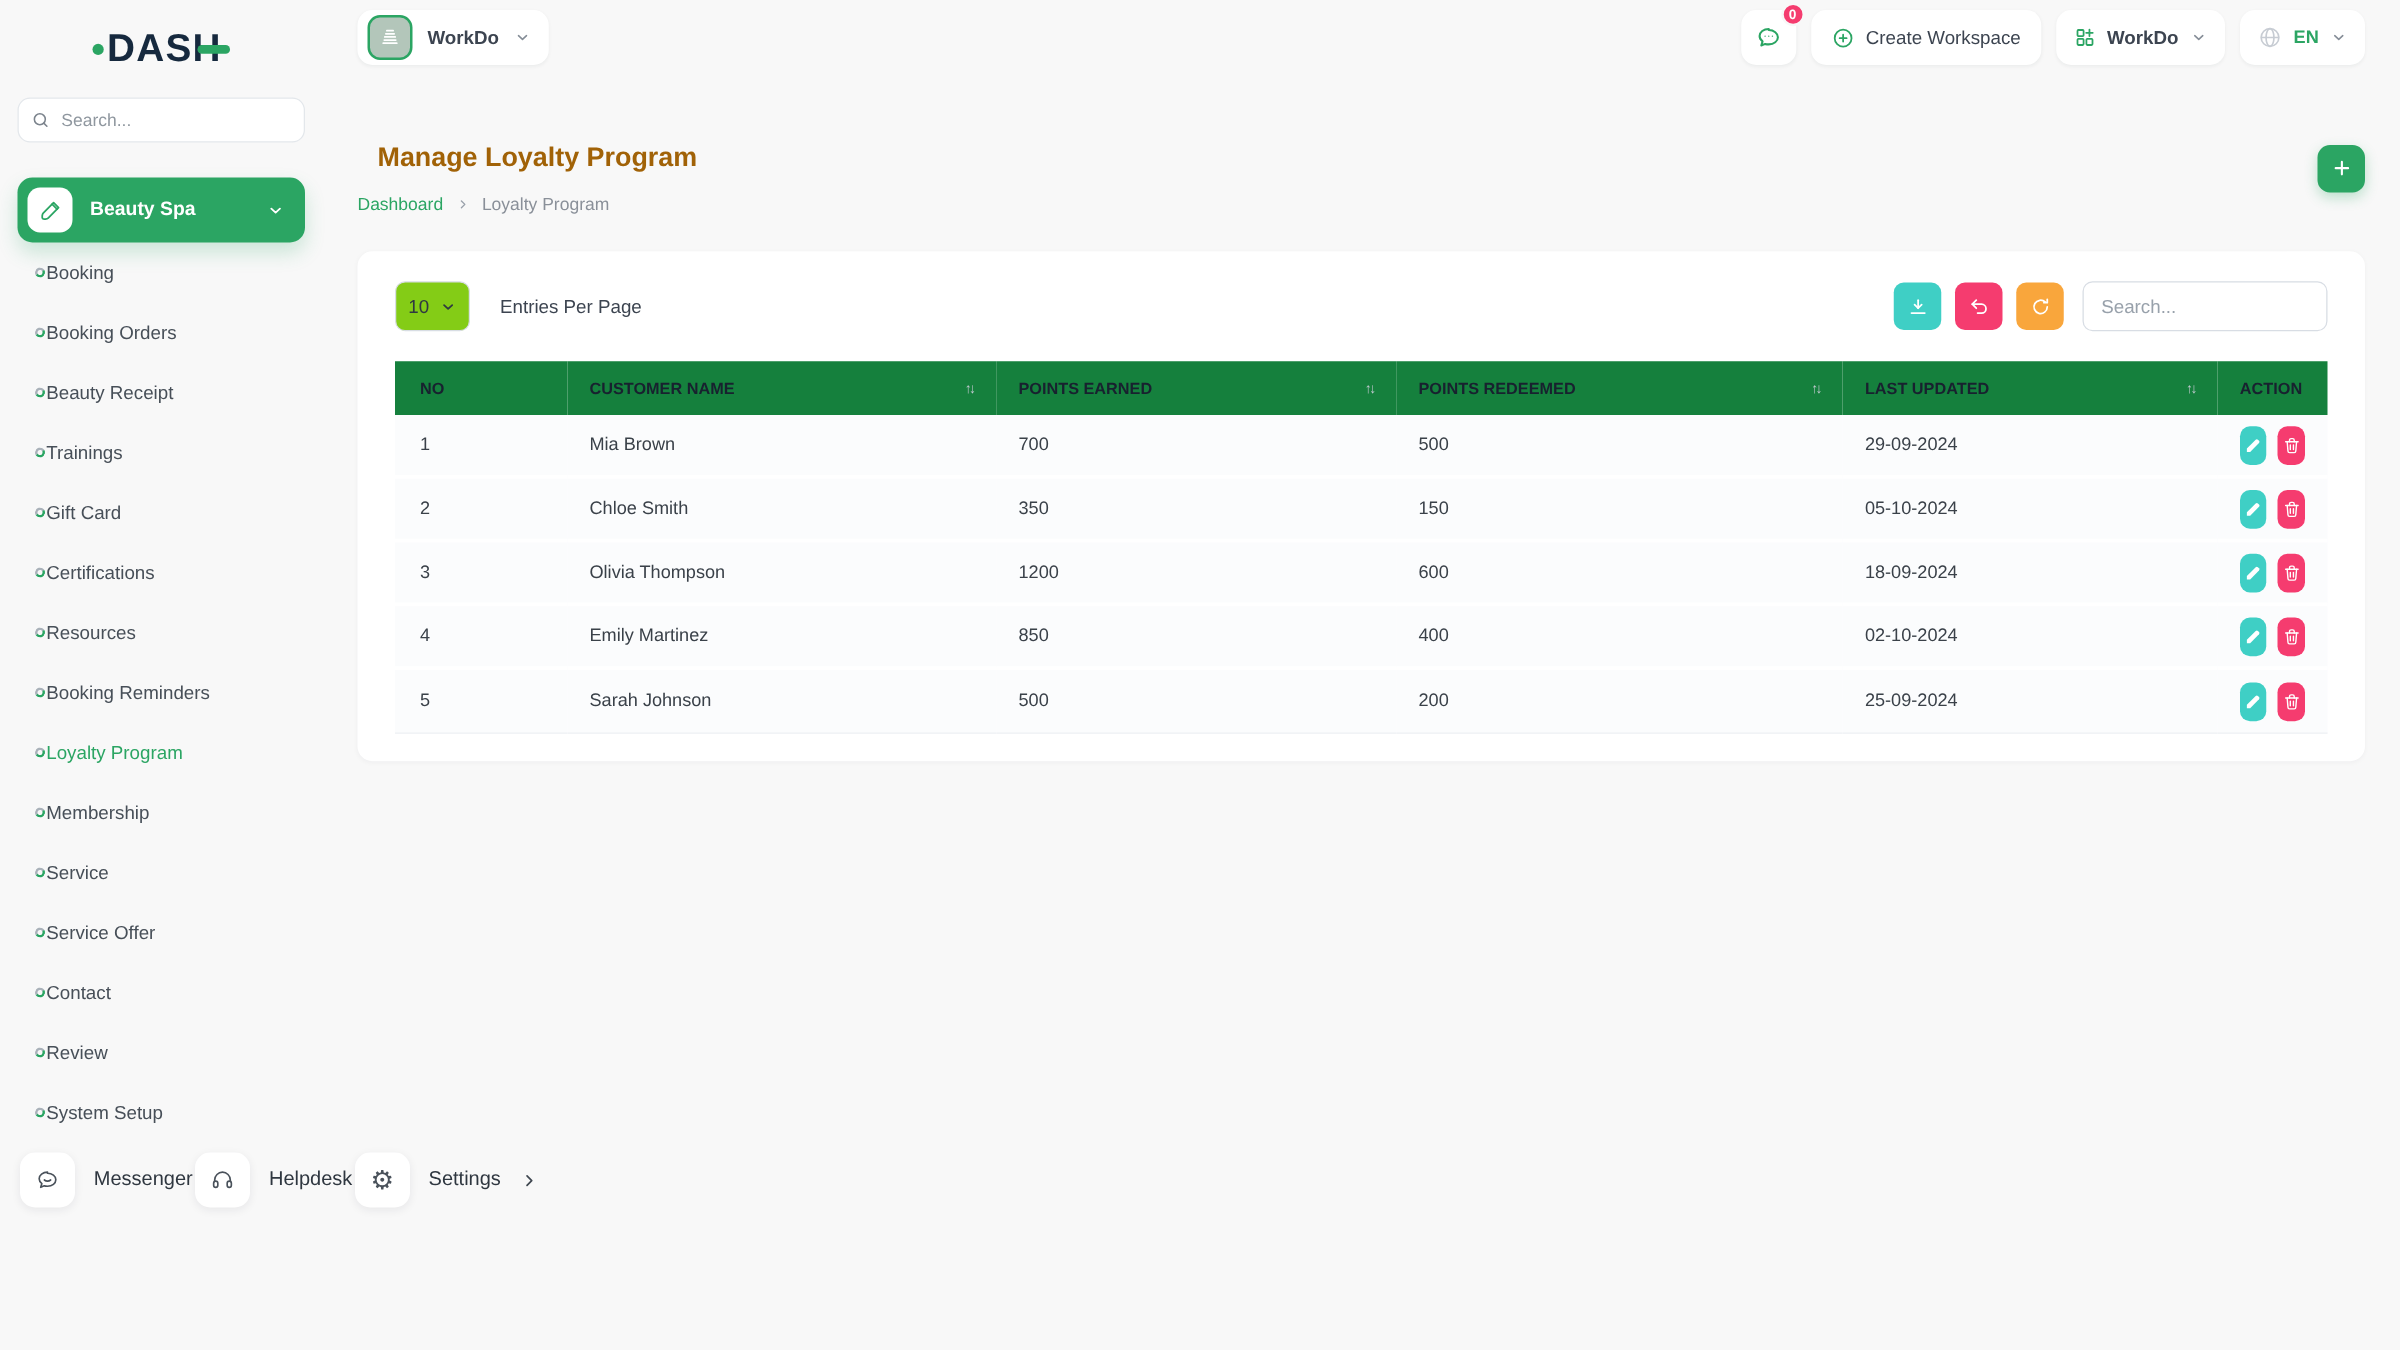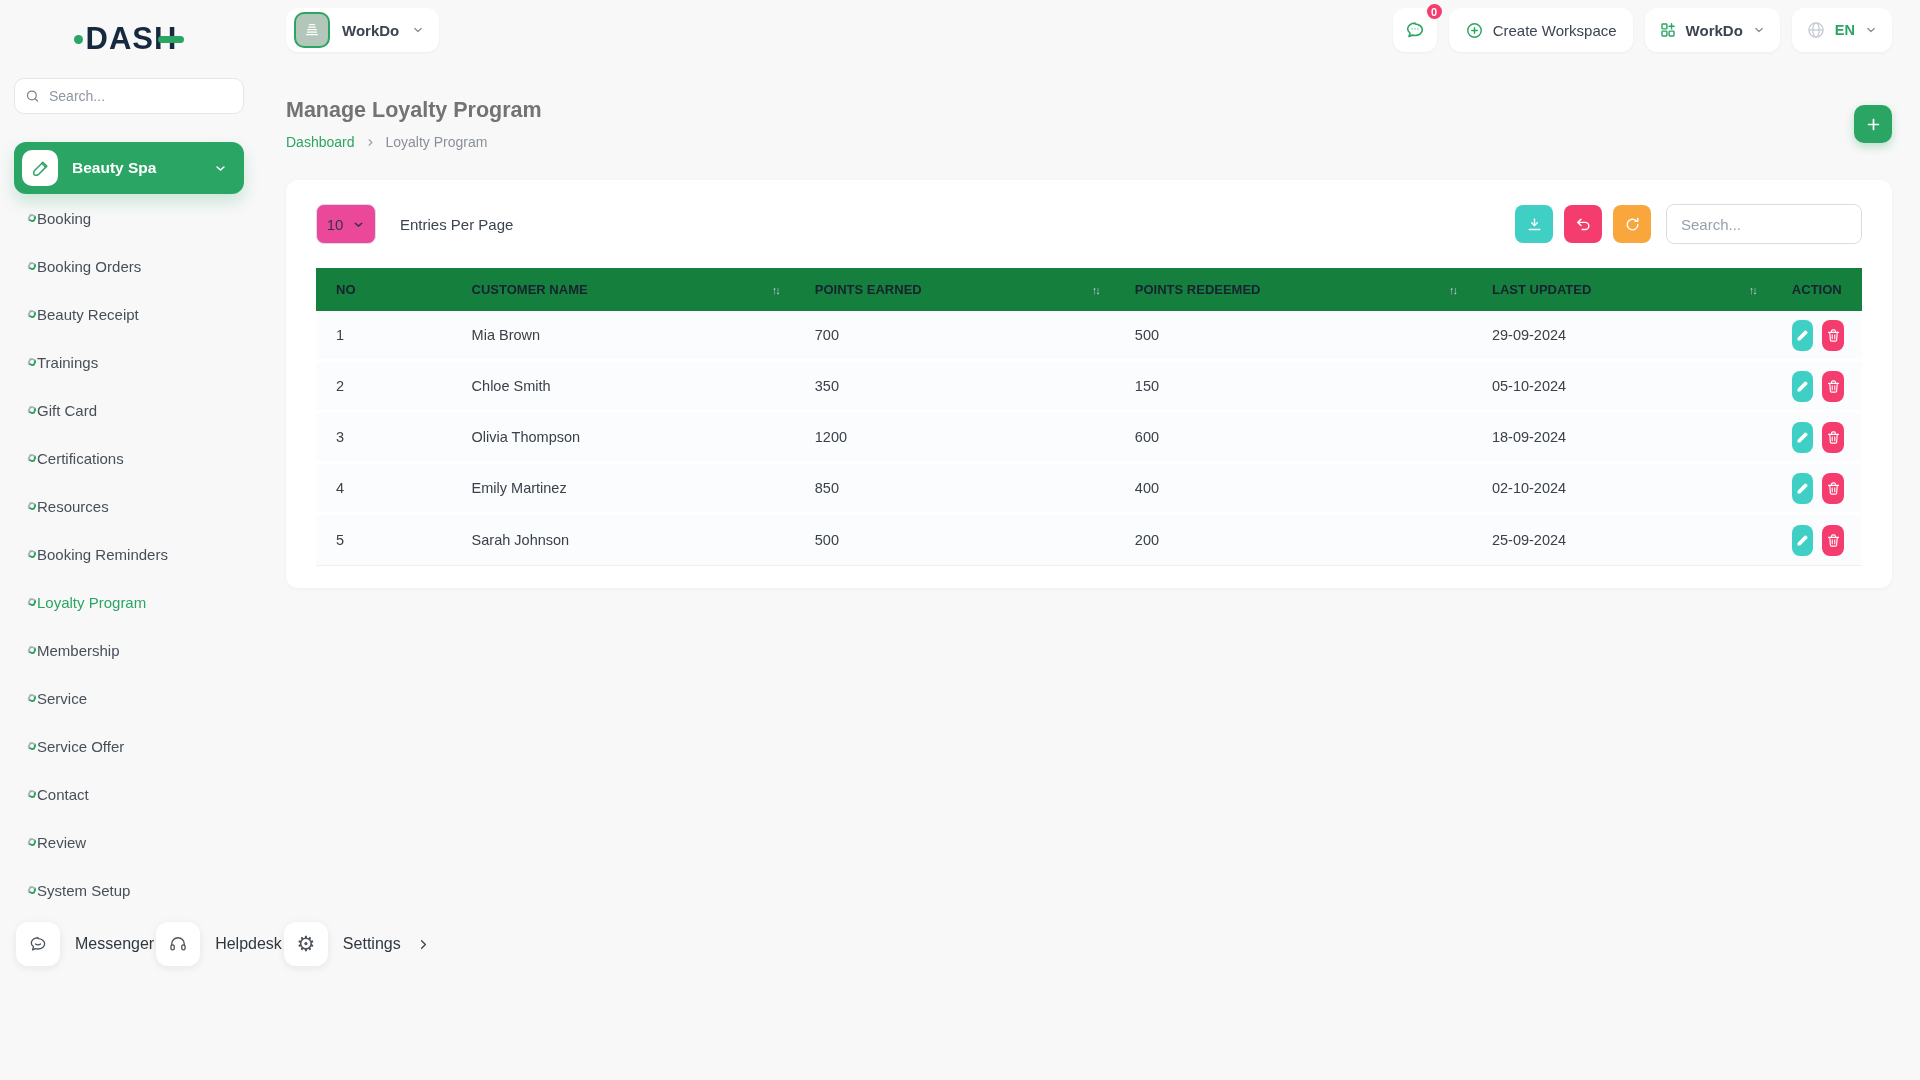--- a/index.html
+++ b/index.html
@@ -69,34 +69,34 @@
   .app-btn{height:44px;padding:0 14px;gap:9px;}
   .grid-ic{color:#2ba563;}
   .grid-ic svg{width:18px;height:18px;}
   .app-label{font-size:15px;color:#3c4450;font-weight:600;}
   .lang-btn{height:44px;padding:0 14px;gap:9px;}
   .globe-ic{color:#c7ccd3;}
   .globe-ic svg{width:20px;height:20px;}
   .lang-label{font-size:14.5px;color:#2ba563;font-weight:600;}
 
   .page-head{display:flex;align-items:center;justify-content:space-between;margin-top:46px;}
-  .page-title{font-size:21.5px;font-weight:700;color:#737373;margin:0;}
+  .page-title{font-size:21.5px;font-weight:700;color:#a16207;margin:16px;}
   .breadcrumb{display:flex;align-items:center;gap:10px;margin-top:11px;font-size:14px;}
   .crumb-link{color:#2ba563;cursor:pointer;}
   .crumb-sep{color:#9aa1ab;}
   .crumb-sep svg{width:11px;height:11px;}
   .crumb-current{color:#8a9099;}
   .add-btn{width:38px;height:38px;border-radius:10px;background:#2ba563;border:none;color:#fff;
     display:flex;align-items:center;justify-content:center;cursor:pointer;box-shadow:0 4px 10px rgba(43,165,99,.3);}
   .add-btn svg{width:17px;height:17px;}
 
   
   .card{margin-top:30px;background:#fff;border-radius:12px;padding:24px 30px 22px;box-shadow:0 1px 4px rgba(20,30,45,.04);}
   .table-toolbar{display:flex;align-items:center;}
-  .entries-select{width:60px;height:40px;border:1px solid #d8dde4;border-radius:8px;background:#ec4899;
+  .entries-select{width:60px;height:40px;border:1px solid #d8dde4;border-radius:8px;background:#84cc16;
     display:flex;align-items:center;justify-content:center;gap:9px;font-size:15px;color:#2f3842;cursor:pointer;}
   .entries-select svg{width:13px;height:13px;}
   .entries-label{margin-left:24px;font-size:15px;color:#3c4450;}
   .toolbar-spacer{flex:1;}
   .tool-btn{width:38px;height:38px;border:none;border-radius:8px;margin-left:11px;display:flex;
     align-items:center;justify-content:center;color:#fff;cursor:pointer;padding:0;}
   .tool-btn svg{width:17px;height:17px;}
   .table-search{margin-left:15px;}
   .table-search input{width:196px;height:40px;border:1px solid #d8dde4;border-radius:8px;background:#fff;
     padding:0 14px;font:15px "Liberation Sans",sans-serif;color:#3a424d;outline:none;}

